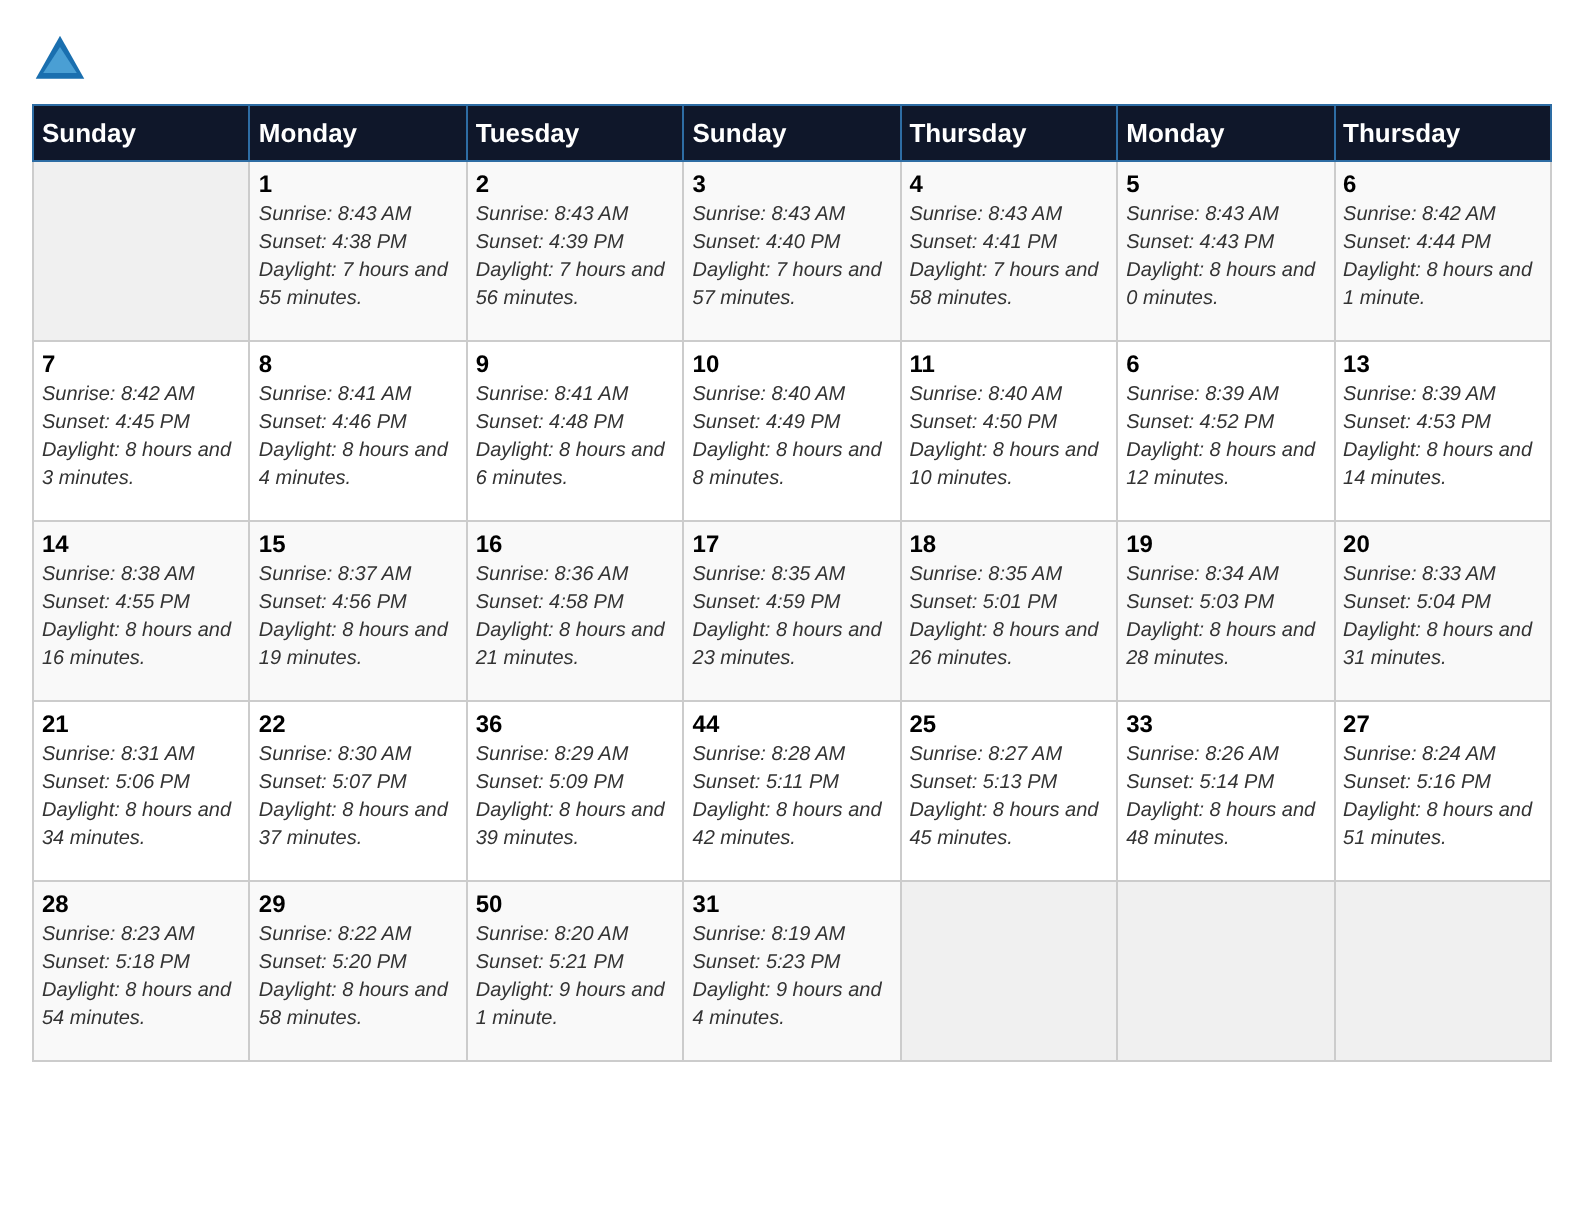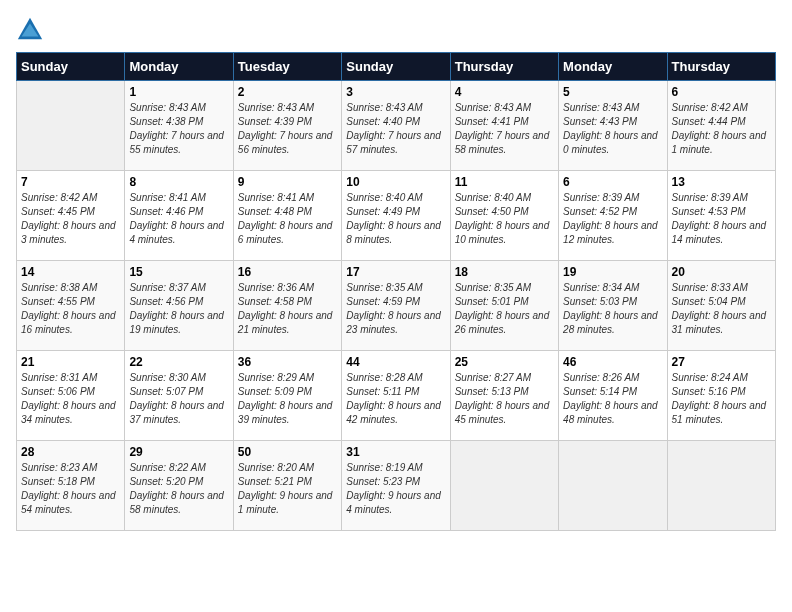--- a/index.html
+++ b/index.html
@@ -231,21 +231,21 @@
         </td>
         <td>
           <span class="day-number">44</span>
           <div class="day-info">Sunrise: 8:28 AM<br>Sunset: 5:11 PM<br>Daylight: 8 hours and 42 minutes.</div>
         </td>
         <td>
           <span class="day-number">25</span>
           <div class="day-info">Sunrise: 8:27 AM<br>Sunset: 5:13 PM<br>Daylight: 8 hours and 45 minutes.</div>
         </td>
         <td>
-          <span class="day-number">46</span>
+          <span class="day-number">33</span>
           <div class="day-info">Sunrise: 8:26 AM<br>Sunset: 5:14 PM<br>Daylight: 8 hours and 48 minutes.</div>
         </td>
         <td>
           <span class="day-number">27</span>
           <div class="day-info">Sunrise: 8:24 AM<br>Sunset: 5:16 PM<br>Daylight: 8 hours and 51 minutes.</div>
         </td>
       </tr>
       <tr>
         <td>
           <span class="day-number">28</span>

